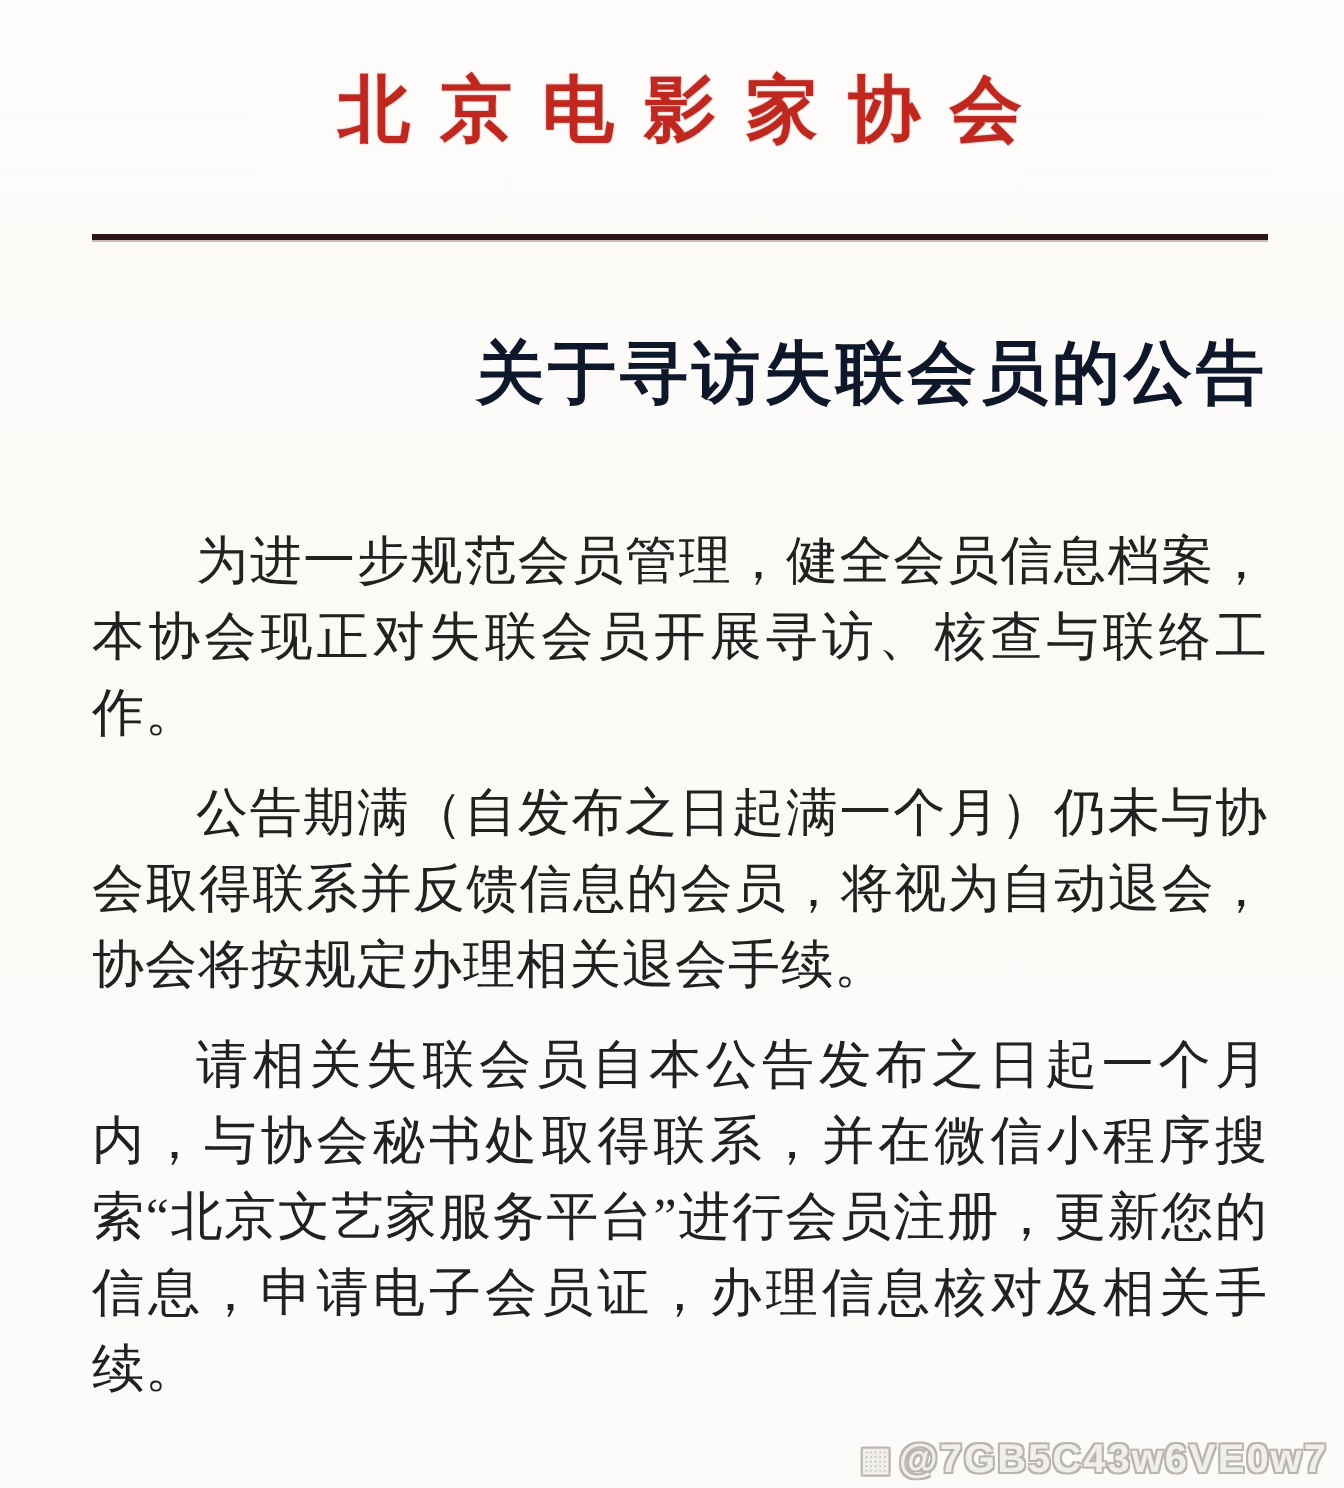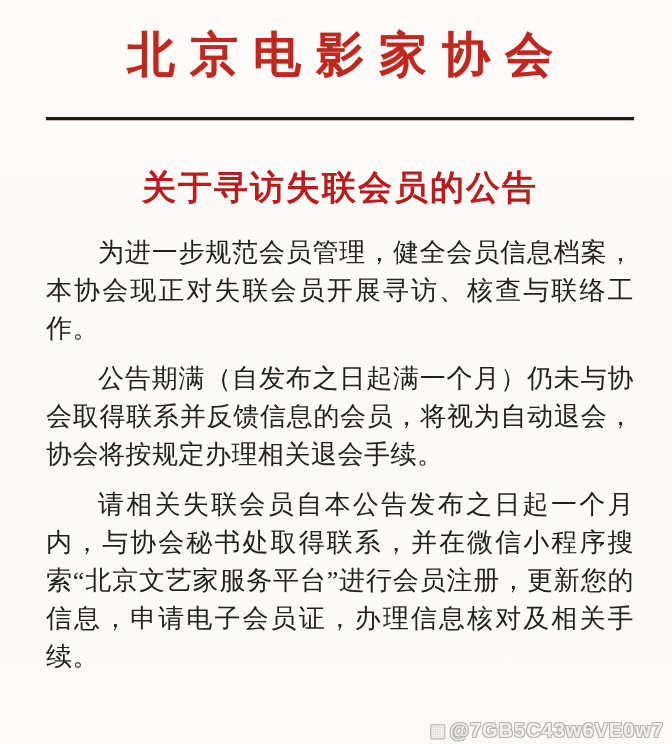--- a/index.html
+++ b/index.html
@@ -15,47 +15,47 @@
   }
   .page {
     position: relative;
     width: 100%;
     height: 100%;
     box-sizing: border-box;
     padding: 0 38px 0 46px;
   }
   .org-title {
     margin-top: 22px;
-    font-size: 48px;
+    font-size: 36px;
     line-height: 66px;
     font-weight: bold;
     text-align: center;
     color: var(--accent_red, #c0281f);
     letter-spacing: 15px;
     text-indent: 15px;
     white-space: nowrap;
     text-shadow: 0 0 1px rgba(140, 20, 15, 0.55);
   }
   .divider {
     height: 3px;
     background: var(--divider, #2b1414);
     margin-top: 29px;
     box-shadow: 0 1px 0 rgba(120, 60, 60, 0.35);
   }
   .doc-title {
     margin-top: 46px;
     font-size: 34px;
     line-height: 44px;
     font-weight: bold;
-    text-align: center;
+    text-align: right;
     letter-spacing: 2px;
-    color: #b91c1c;
+    color: #0f172a;
   }
   .body-text {
-    margin-top: 24px;
+    margin-top: 52px;
   }
   .body-text p {
     margin: 0;
     font-size: 26px;
     line-height: 38px;
     text-align: justify;
     text-indent: 2em;
     letter-spacing: 0.5px;
     color: #232120;
   }

